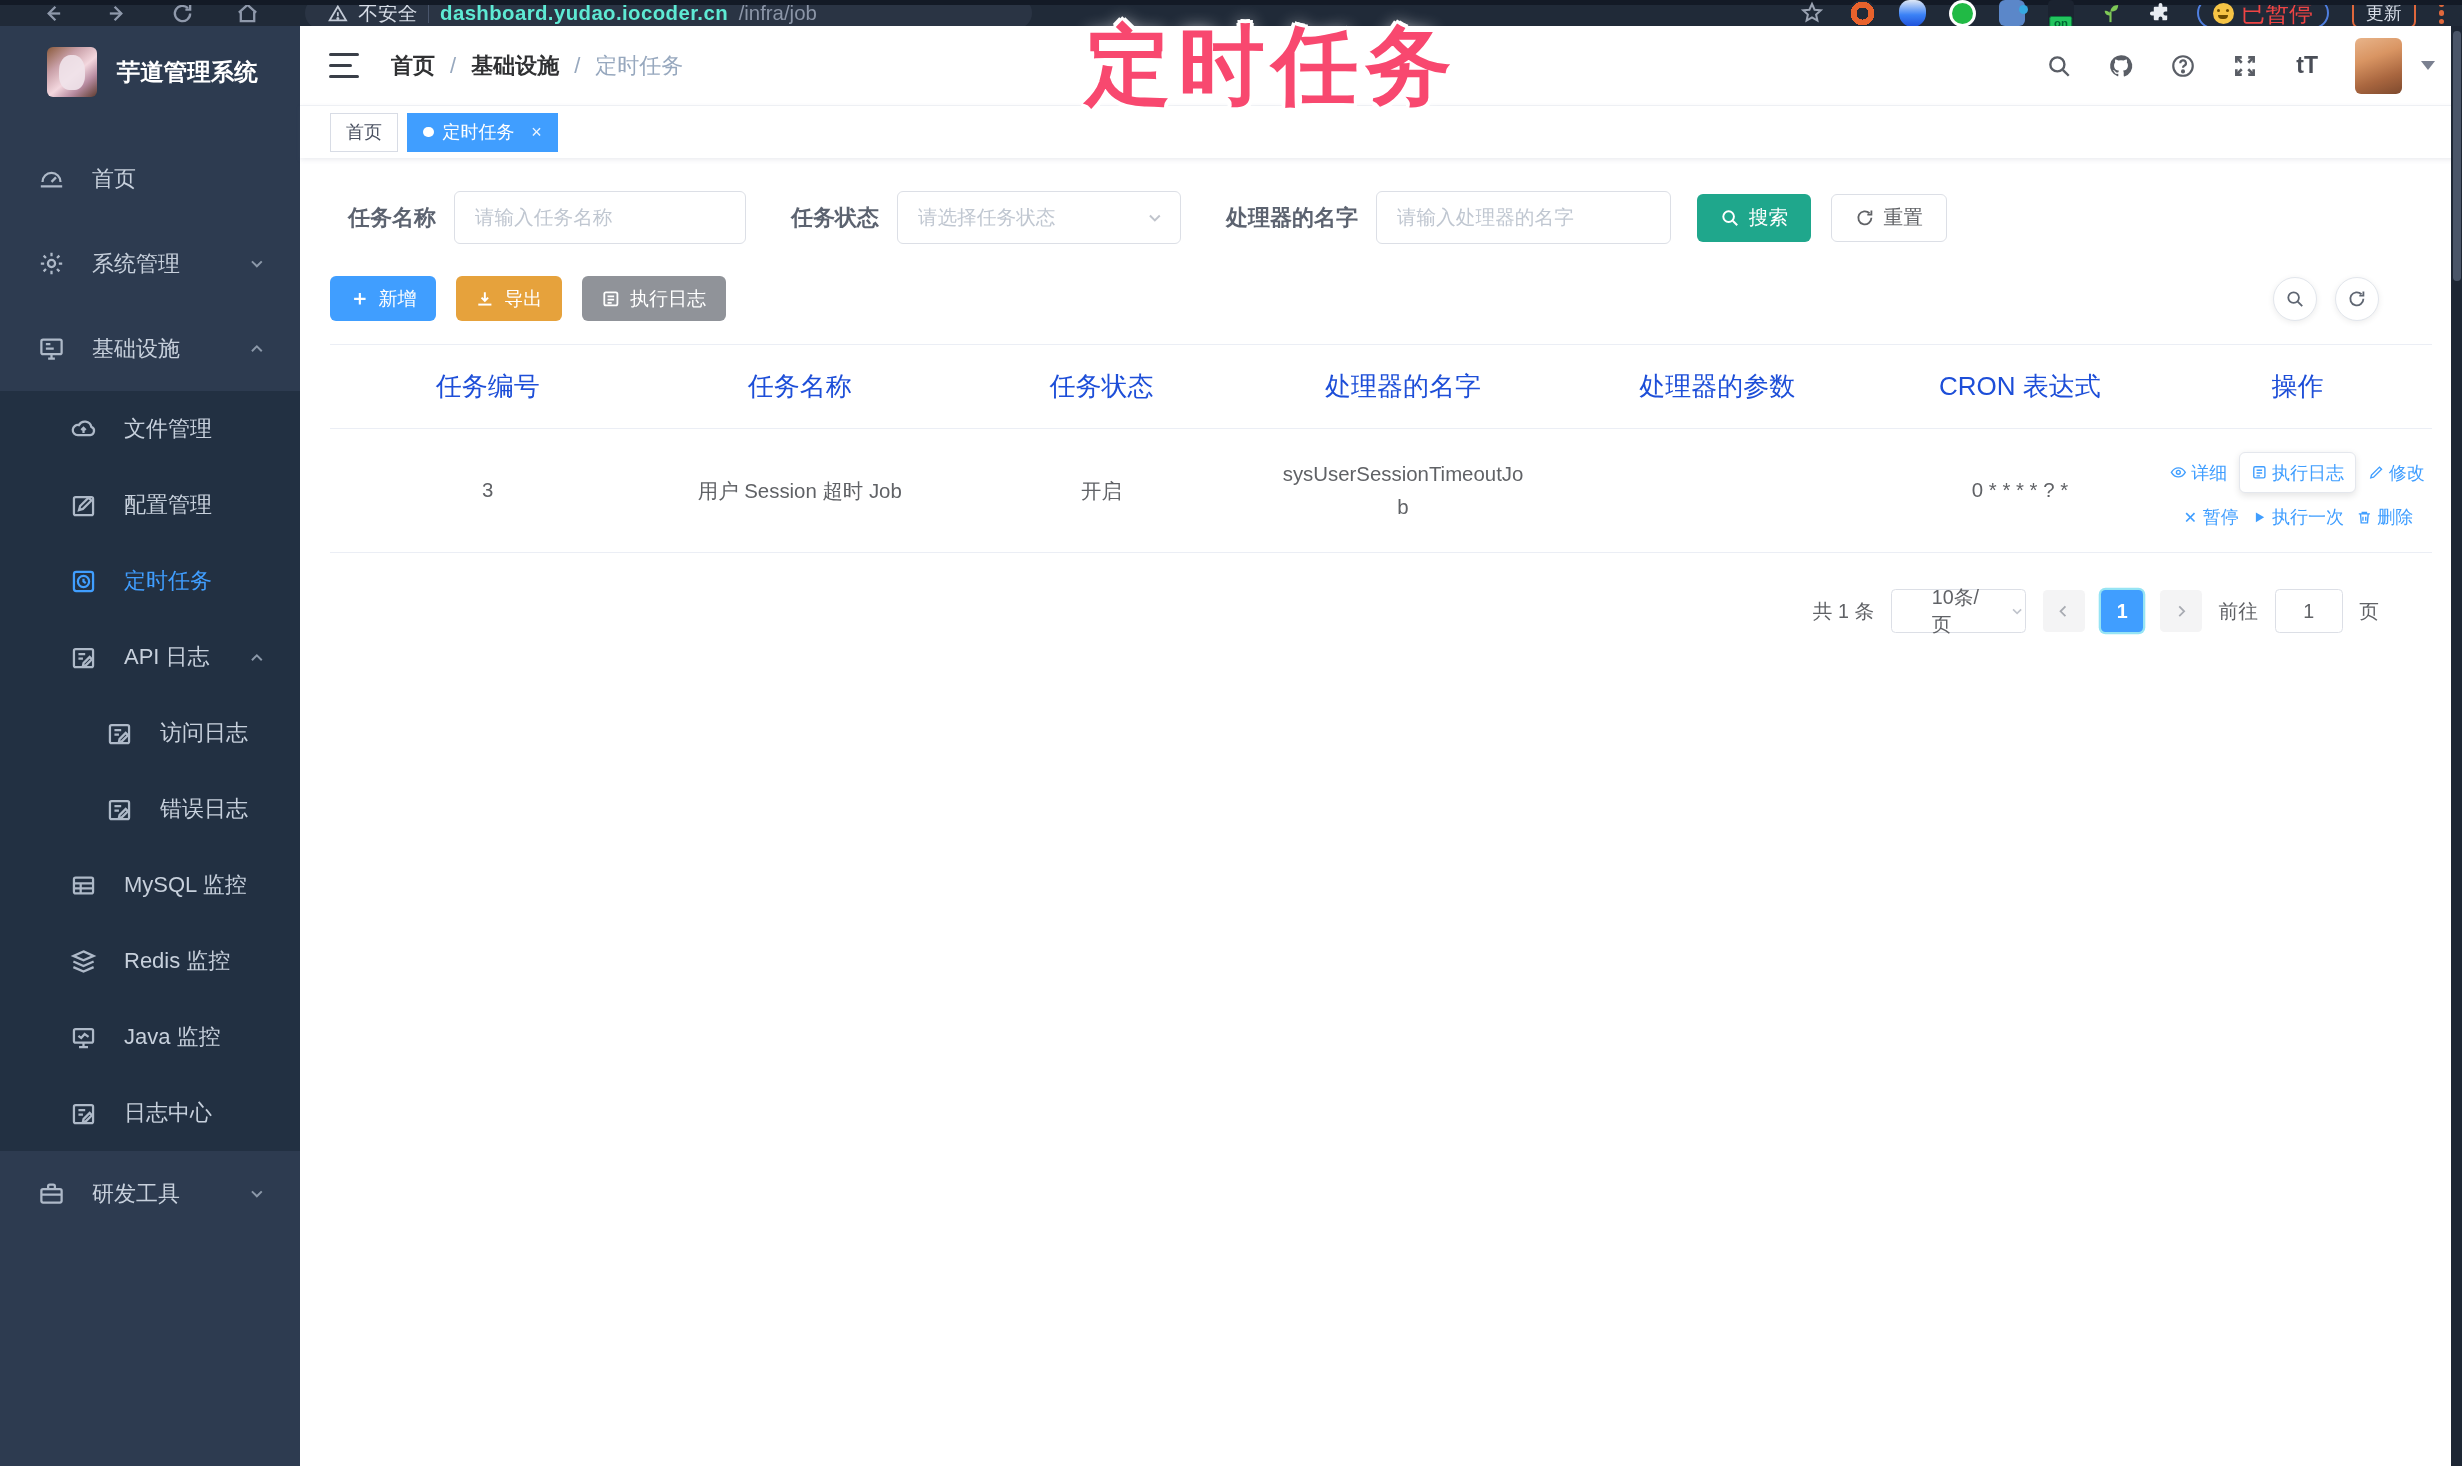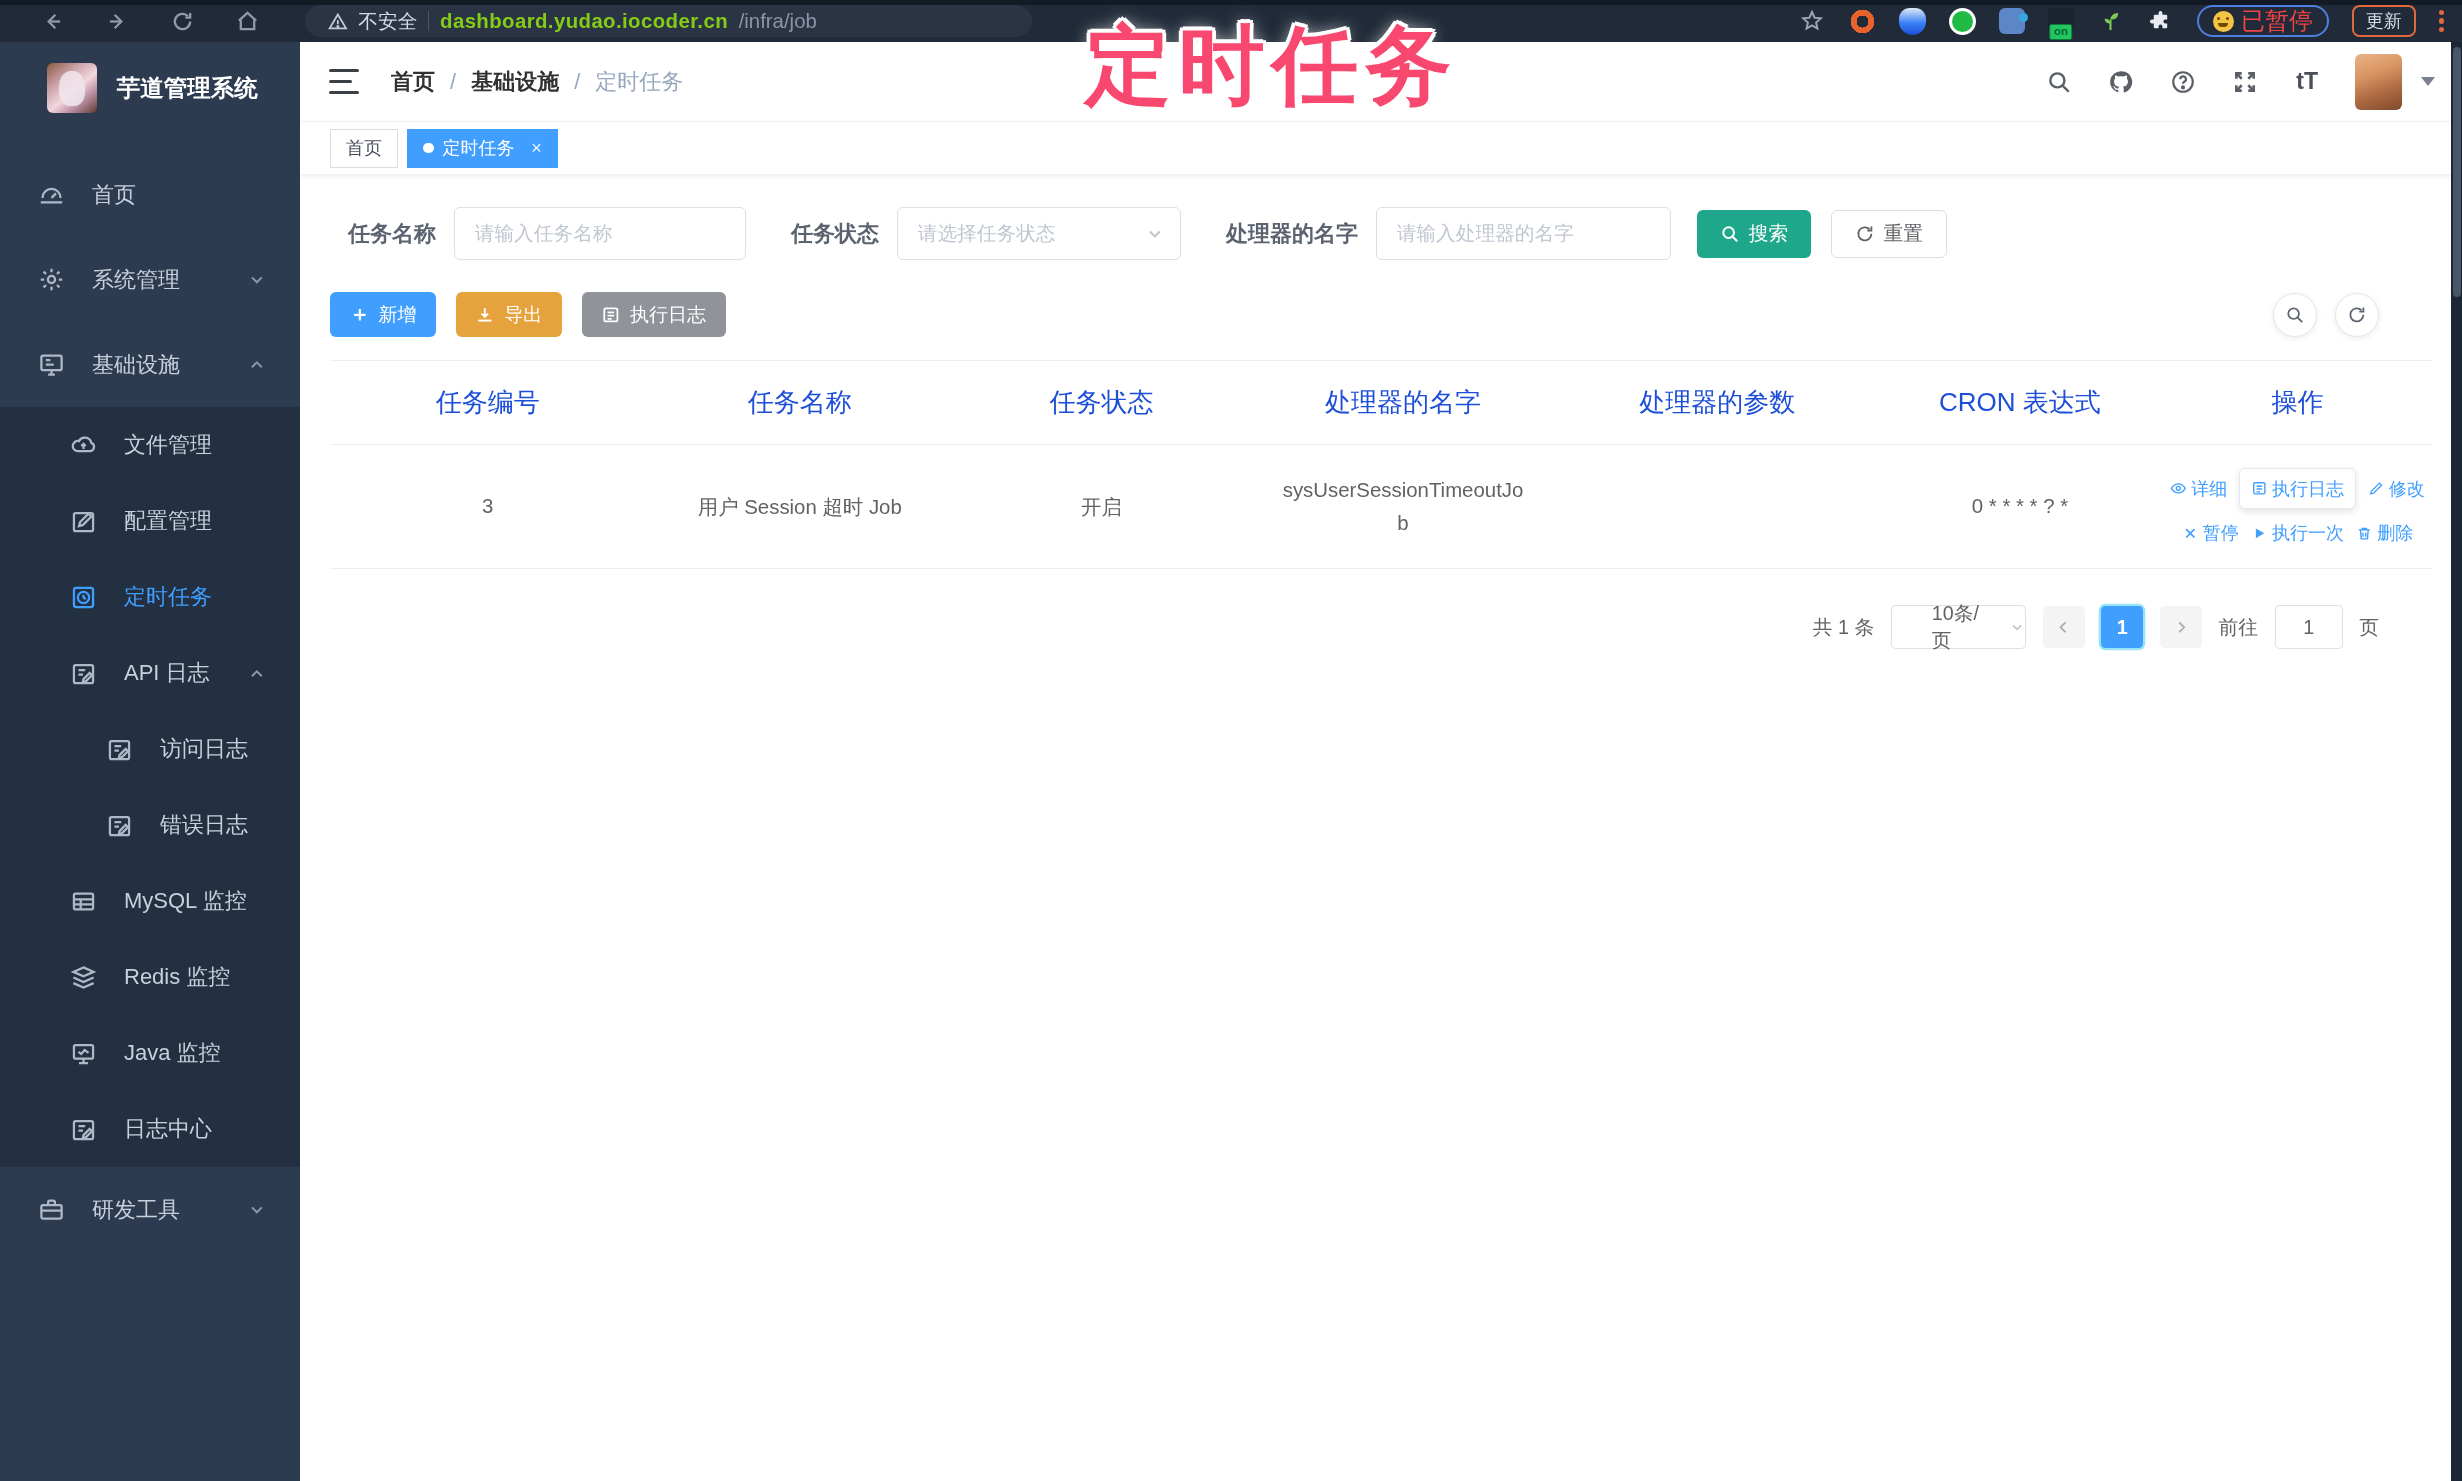--- a/index.html
+++ b/index.html
@@ -1,29 +1,29 @@
 <!DOCTYPE html>
 <html style="font-size:12px"><head>
 <meta charset="utf-8">
 <style>
   * { margin:0; padding:0; box-sizing:border-box; }
   html,body { width:2462px; height:1482px; overflow:hidden;
     font-family:"Liberation Sans","DejaVu Sans",sans-serif; background:#fff; }
 
   
-  .chrome { position:relative; height:42px; background:#202a38; display:flex; align-items:center; }
+  .chrome { position:relative; height:26px; background:#202a38; display:flex; align-items:center; }
   .chrome::before { content:""; position:absolute; top:0; left:0; right:0; height:4.5px; background:#131a26; }
   .nav-ico { width:26px; height:26px; margin-left:39px; color:#8f99ab; display:flex; align-items:center; justify-content:center; flex:0 0 auto; }
   .nav-ico svg { width:23px; height:23px; }
   .url-pill { margin-left:45px; height:32px; min-width:727px; border-radius:16px; background:#2a3444;
     display:flex; align-items:center; padding:0 23px; gap:10.6px; }
   .warn-tri { width:19.7px; height:18px; color:#c3cad6; }
   .sec-label { color:#d5dbe5; font-size:19.7px; }
   .url-div { width:1.5px; height:19.7px; background:#49556b; }
-  .url-domain { color:#84cc16; font-size:20.4px; font-weight:600; letter-spacing:0.4px; }
+  .url-domain { color:#5eead4; font-size:20.4px; font-weight:600; letter-spacing:0.4px; }
   .url-path { color:#8b95a7; font-size:20.4px; }
   .chrome-right { margin-left:auto; display:flex; align-items:center; gap:23px; padding-right:18px; }
   .ext { width:27px; height:27px; border-radius:50%; position:relative; flex:0 0 auto;
     display:flex; align-items:center; justify-content:center; font-size:15px; }
   .star-o { color:#9aa3b2; } .star-o svg { width:24px; height:24px; }
   .ext-orange { background:radial-gradient(circle at center, #202a38 0 6px, #e8622c 6px 12px, #202a38 12px); }
   .ext-blue   { background:linear-gradient(180deg,#dfe8f5 0%,#3b82f6 55%,#1d4ed8 100%); border-radius:40% 40% 50% 50%; }
   .ext-green  { background:#fff; }
   .ext-green i{ width:21px; height:21px; border-radius:50%; background:#21ba45; display:block; }
   .ext-puzzle { background:#5b87c9; border-radius:6px; width:26px; height:26px; }

